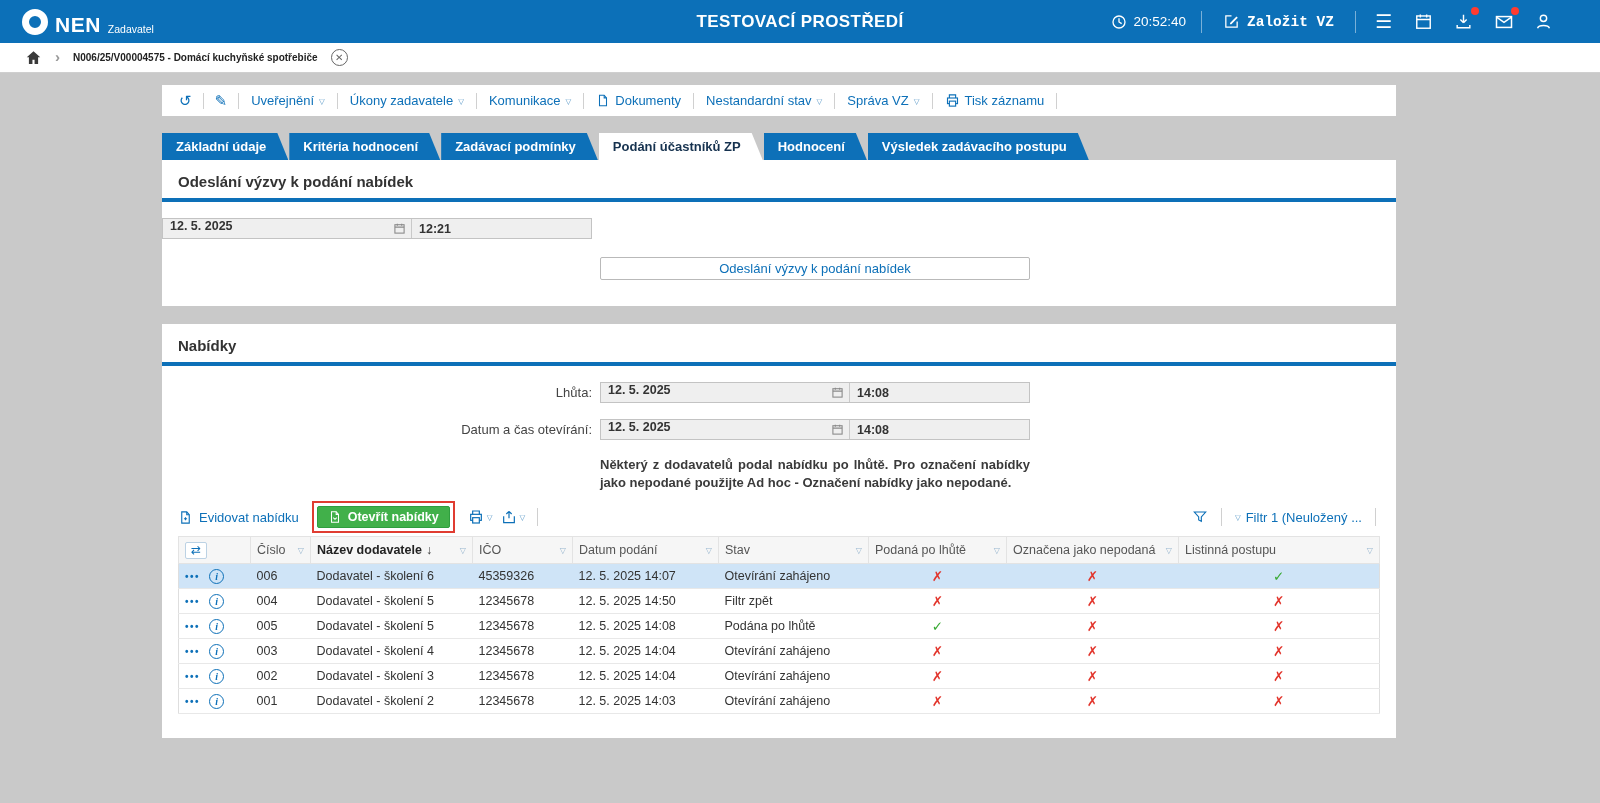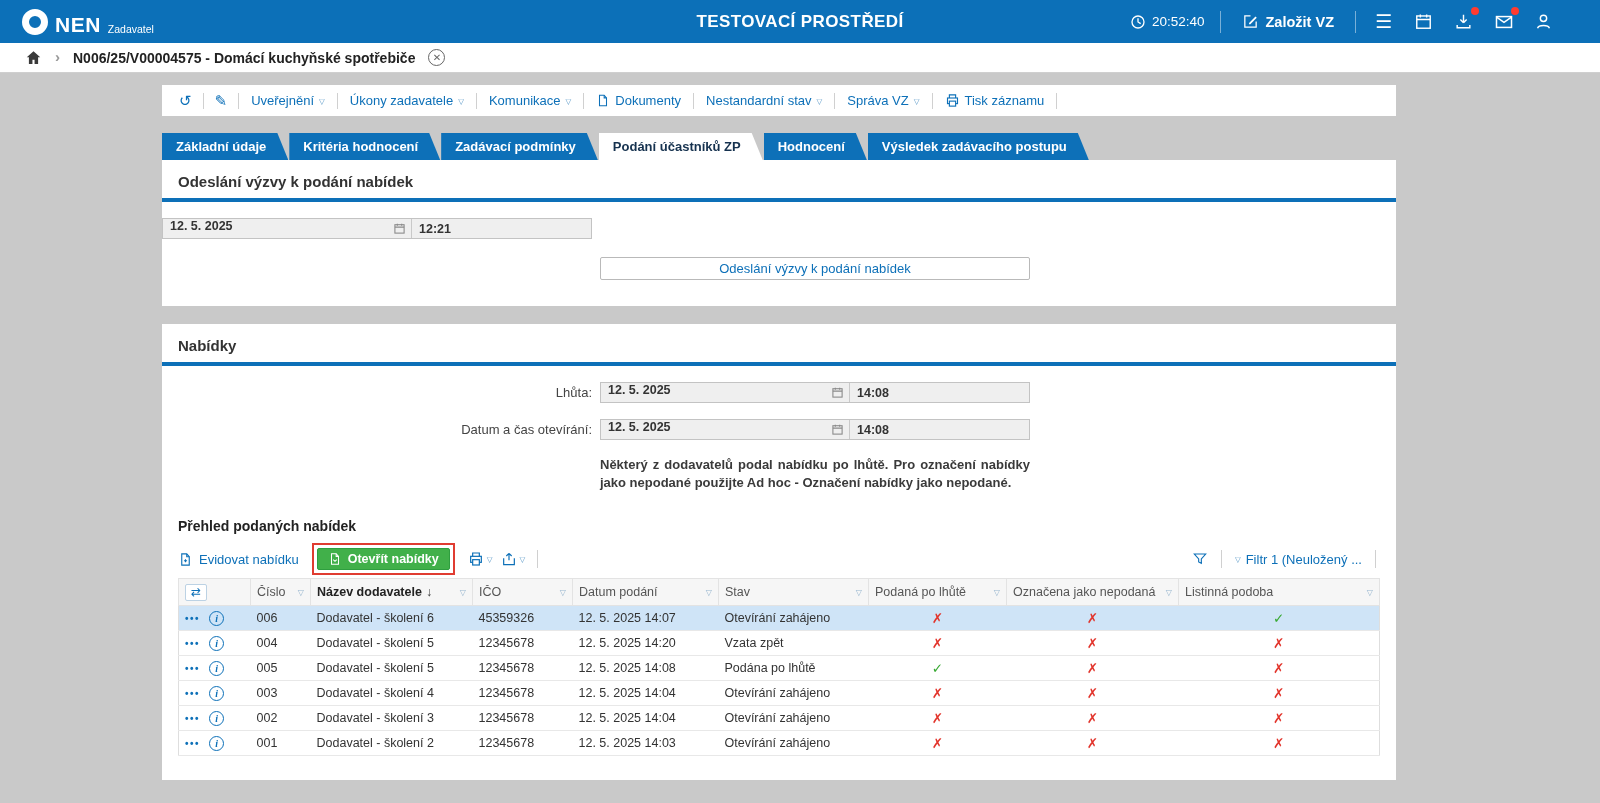--- a/index.html
+++ b/index.html
@@ -17,29 +17,29 @@
   
   .topbar{height:43px;background:#0c70b8;display:flex;align-items:center;color:#fff;padding-left:22px;position:relative}
   .brand{display:flex;align-items:flex-end;gap:7px;cursor:pointer}
   .logo-ring{width:26px;height:26px;border:7px solid #fff;border-radius:50%;display:inline-block;margin-bottom:0}
   .brand-text{font-size:21px;font-weight:bold;letter-spacing:.5px;line-height:.95}
   .brand-sub{font-size:10.5px;margin-bottom:0}
   .env-title{position:absolute;left:50%;transform:translateX(-50%);font-size:17px;font-weight:bold;letter-spacing:.4px}
   .topbar-right{margin-left:auto;display:flex;align-items:center;gap:15px;padding-right:44px;font-size:13.5px}
   .vsep{width:1px;height:22px;background:rgba(255,255,255,.45)}
   .clockwrap{display:flex;align-items:center;gap:6px}
-  .create-vz{display:flex;align-items:center;gap:7px;background:none;border:none;color:#fff;font-weight:bold;font-size:14.5px;cursor:pointer;font-family:Liberation Sans, sans-serif}
+  .create-vz{display:flex;align-items:center;gap:7px;background:none;border:none;color:#fff;font-weight:bold;font-size:14.5px;cursor:pointer;font-family:Liberation Mono, monospace}
   .icon-btn{position:relative;cursor:pointer;display:inline-flex;align-items:center;justify-content:center;width:25px;height:25px}
   .menu-glyph{font-size:19px;line-height:1}
   .dot{position:absolute;top:-2px;right:-3px;width:8px;height:8px;border-radius:50%;background:#ff3b30}
 
   
   .breadcrumb{height:30px;background:#fff;display:flex;align-items:center;gap:13px;padding-left:24px;border-bottom:1px solid #cfcfcf}
   .crumb-chevron{color:#999;font-size:15px;font-weight:bold;margin-top:-2px}
-  .crumb-label{font-size:14px;font-weight:bold;color:#222}
+  .crumb-label{font-size:10px;font-weight:bold;color:#222}
   .crumb-close{width:17px;height:17px;border:1.5px solid #666;border-radius:50%;display:inline-flex;align-items:center;justify-content:center;color:#666;font-size:10px;line-height:1;cursor:pointer}
 
   
   .content{margin-left:162px;width:1234px}
 
   .record-toolbar{margin-top:12px;background:#fff;height:31px;display:flex;align-items:center;padding:0 12px;gap:3px;font-size:13px}
   .rt-link{color:var(--primary-blue);display:flex;align-items:center;gap:5px;cursor:pointer;padding:0 6px;white-space:nowrap}
   .rt-caret{font-size:7.5px;color:#6aa3cd;margin-top:2px}
   .rt-sep{width:1px;height:16px;background:#d0d0d0;margin:0 3px}
   .rt-icon{color:var(--primary-blue);font-size:15px;cursor:pointer;padding:0 5px;display:inline-flex;align-items:center}
@@ -277,21 +277,20 @@
               <rect x="3.5" y="5" width="17" height="15.5"></rect>
               <path d="M3.5 9.5h17M8 3v4M16 3v4"></path>
             </svg>
         </span>
         <span class="dt-time">14:08</span>
       </div>
     </div>
 
     <div class="warning">Některý z dodavatelů podal nabídku po lhůtě. Pro označení nabídky jako nepodané použijte Ad hoc - Označení nabídky jako nepodané.</div>
 
-    <div class="grid-title">Přehled podaných nabídek</div>
 
     <div class="grid">
       <div class="grid-toolbar">
         <span class="gt-link">
           <svg width="15" height="15" viewBox="0 0 24 24" fill="none" stroke="#0d70b8" stroke-width="1.8">
               <path d="M6 3h8l4 4.5V21H6z"></path>
               <path d="M14 3v4.5h4"></path>
               <path d="M9.5 14h5M12 11.5v5"></path>
             </svg>
           <span>Evidovat nabídku</span>
@@ -388,21 +387,21 @@
                 </span>
               </th>
             <th>
                 <span class="th-inner">
                   <span class="th-label">Označena jako nepodaná</span>
                   <span class="th-caret">▽</span>
                 </span>
               </th>
             <th>
                 <span class="th-inner">
-                  <span class="th-label">Listinná podoba</span>
+                  <span class="th-label">Listinná postupu</span>
                   <span class="th-caret">▽</span>
                 </span>
               </th>
           </tr>
         </thead>
         <tbody>
             <tr data-selected="true">
               <td><span class="dots">•••</span><span class="info-i">i</span></td>
               <td>006</td>
               <td>Dodavatel - školení 6</td>
@@ -411,22 +410,22 @@
               <td>Otevírání zahájeno</td>
               <td class="center"><span class="flag no">✗</span></td>
               <td class="center"><span class="flag no">✗</span></td>
               <td class="center"><span class="flag yes">✓</span></td>
             </tr>
             <tr data-selected="false">
               <td><span class="dots">•••</span><span class="info-i">i</span></td>
               <td>004</td>
               <td>Dodavatel - školení 5</td>
               <td>12345678</td>
-              <td>12. 5. 2025 14:20</td>
-              <td>Vzata zpět</td>
+              <td>12. 5. 2025 14:50</td>
+              <td>Filtr zpět</td>
               <td class="center"><span class="flag no">✗</span></td>
               <td class="center"><span class="flag no">✗</span></td>
               <td class="center"><span class="flag no">✗</span></td>
             </tr>
             <tr data-selected="false">
               <td><span class="dots">•••</span><span class="info-i">i</span></td>
               <td>005</td>
               <td>Dodavatel - školení 5</td>
               <td>12345678</td>
               <td>12. 5. 2025 14:08</td>

